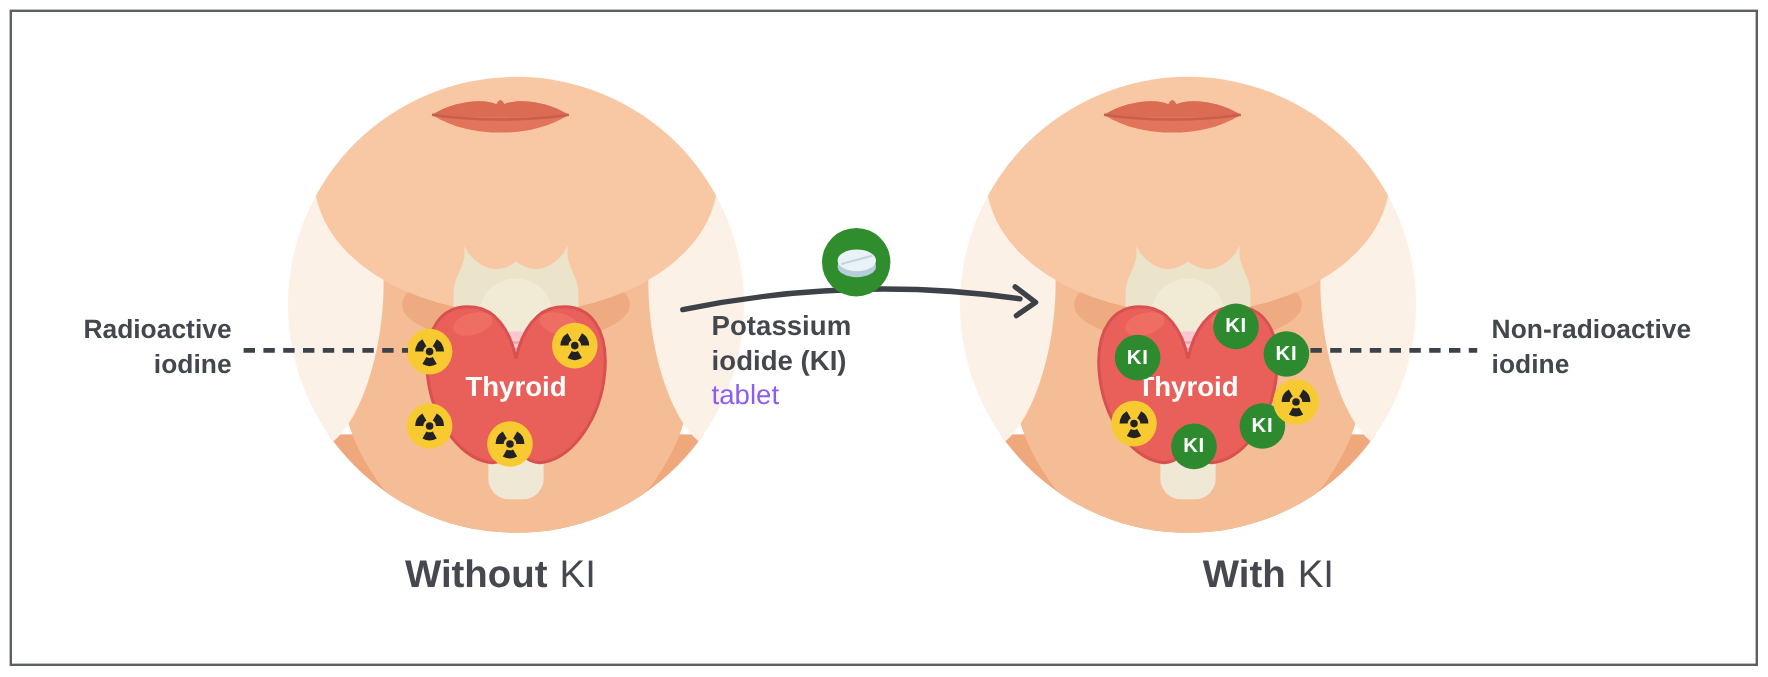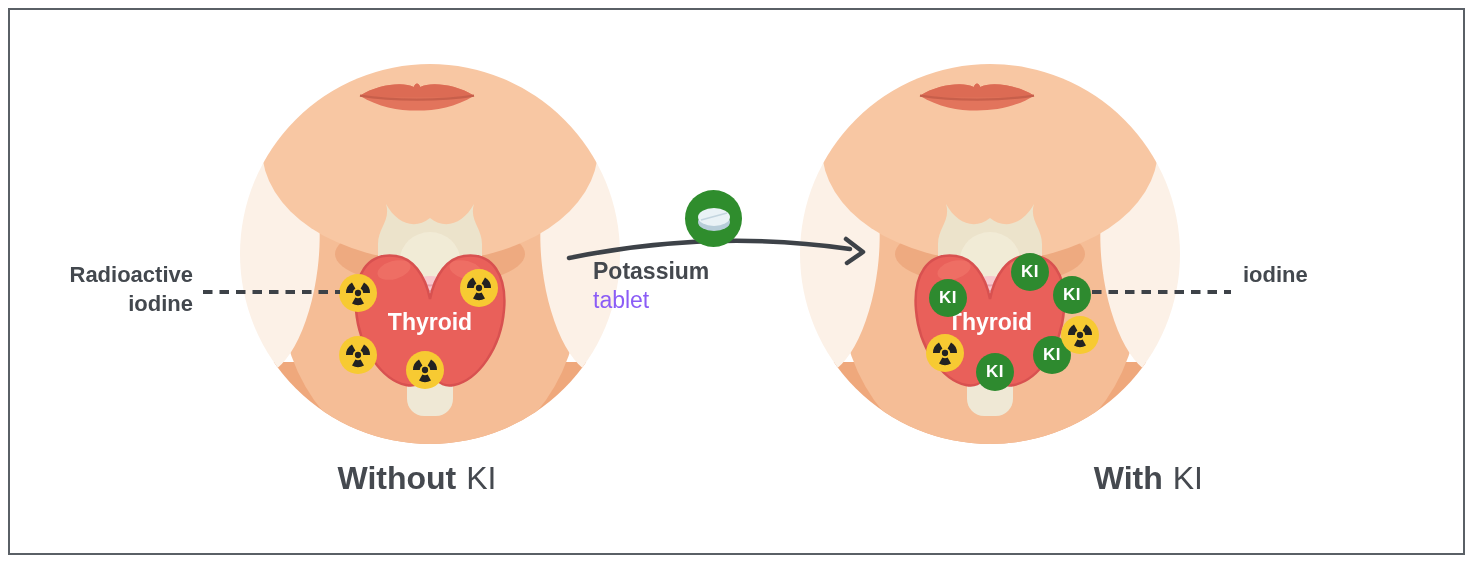--- a/index.html
+++ b/index.html
@@ -188,25 +188,27 @@
       <ellipse cx="20" cy="14" rx="16" ry="9" fill="#e9f2f6"></ellipse>
       <path d="M7,17 L33,10" stroke="#c3d5df" stroke-width="1.8" fill="none"></path>
     </svg>
   </div>
 
   <div class="abs side-label left">
     <div>Radioactive</div>
     <div>iodine</div>
   </div>
   <div class="abs side-label right">
+    <div>Non-radioactive</div>
     <div>iodine</div>
   </div>
   <div class="abs center-label">
     <div>Potassium</div>
+    <div>iodide (KI)</div>
     <div class="tablet-word">tablet</div>
   </div>
   <div class="abs caption" style="left:227px;">
     <span class="cap-b">Without</span><span class="cap-r">KI</span>
   </div>
-  <div class="abs caption" style="left:823px;text-align:right;">
+  <div class="abs caption" style="left:867px;">
     <span class="cap-b">With</span><span class="cap-r">KI</span>
   </div>
 </div>
 
 </body></html>

